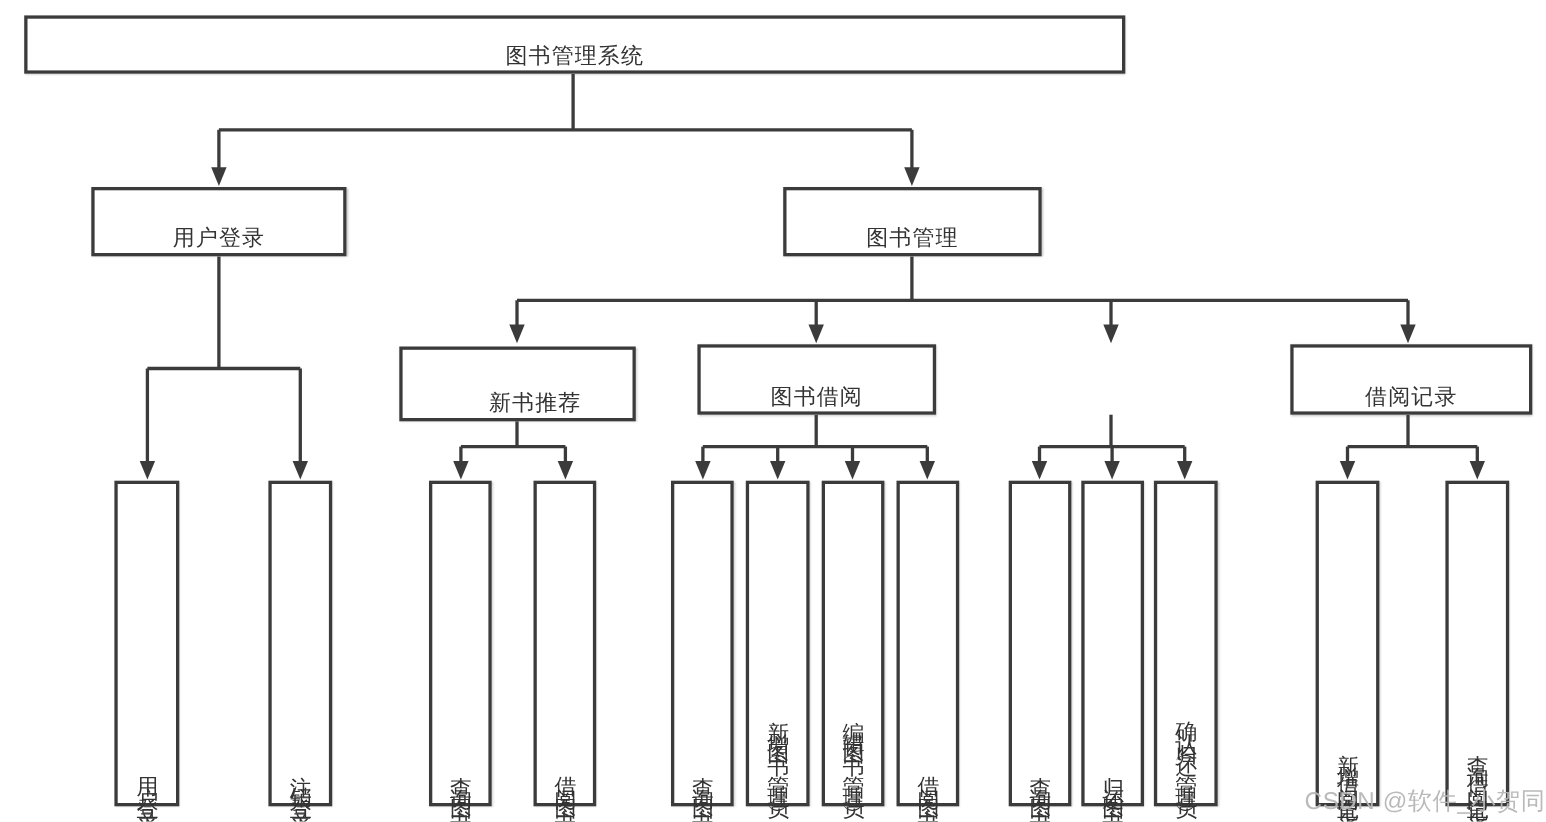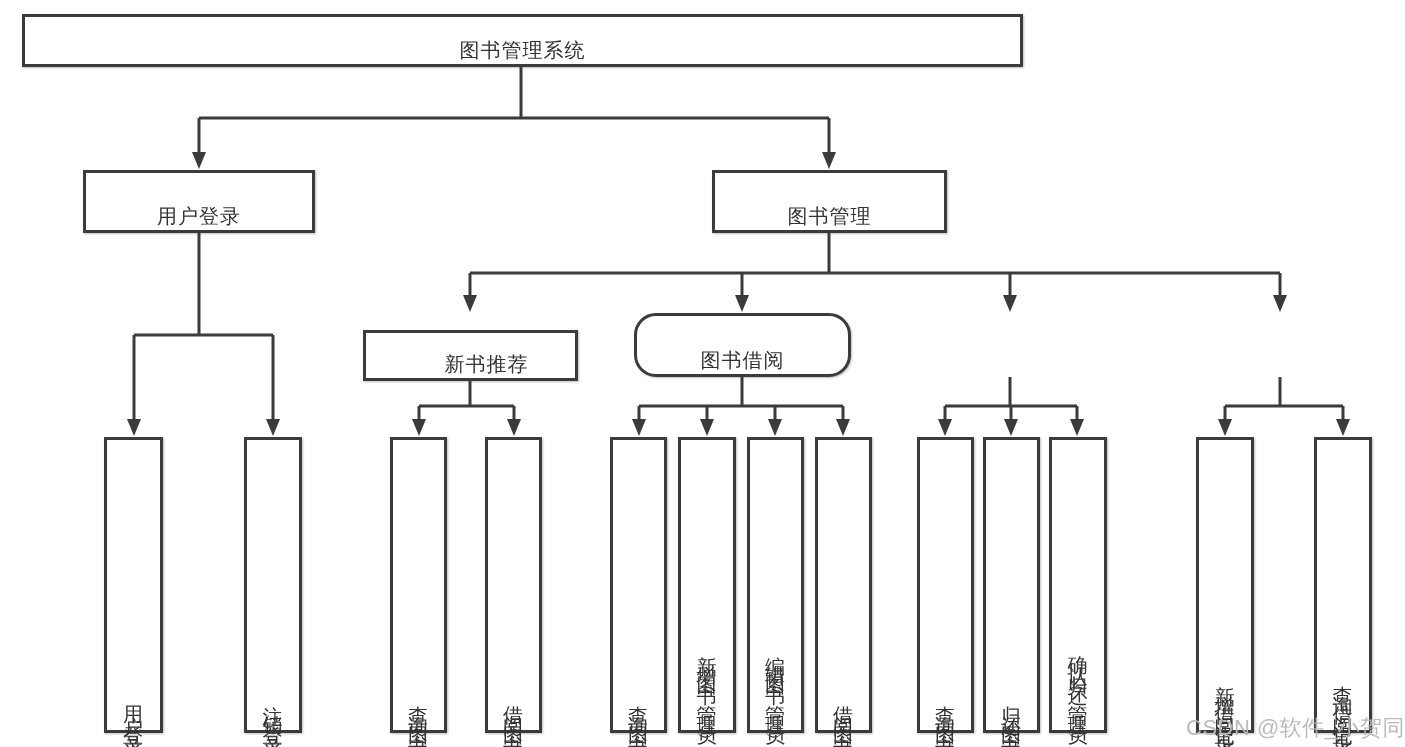--- a/index.html
+++ b/index.html
@@ -150,25 +150,28 @@
     <span>图书管理系统</span>
   </div>
 
   <div class="node hbox" style="left:83px; top:170px; width:232px; height:63px;">
     <span>用户登录</span>
   </div>
   <div class="node hbox" style="left:712px; top:170px; width:235px; height:63px;">
     <span>图书管理</span>
   </div>
 
-  <div class="node hbox" style="left:363px; top:330px; width:215px; height:51px;padding-left:32px;">
+  <div class="node hbox" style="left:363px; top:315px; width:215px; height:68px;padding-left:32px;">
     <span>新书推荐</span>
   </div>
-  <div class="node hbox" style="left:634px; top:313px; width:217px; height:64px;border-radius:22px;">
+  <div class="node hbox" style="left:634px; top:313px; width:217px; height:64px;">
     <span>图书借阅</span>
+  </div>
+  <div class="node hbox" style="left:1173px; top:313px; width:220px; height:64px;">
+    <span>借阅记录</span>
   </div>
 
   <div class="node vbox" style="left:104px; width:59px;">
     <span class="vtext">用户登录</span>
   </div>
   <div class="node vbox" style="left:244px; width:58px;">
     <span class="vtext">注销登录</span>
   </div>
 
   <div class="node vbox" style="left:390px; width:57px;">

